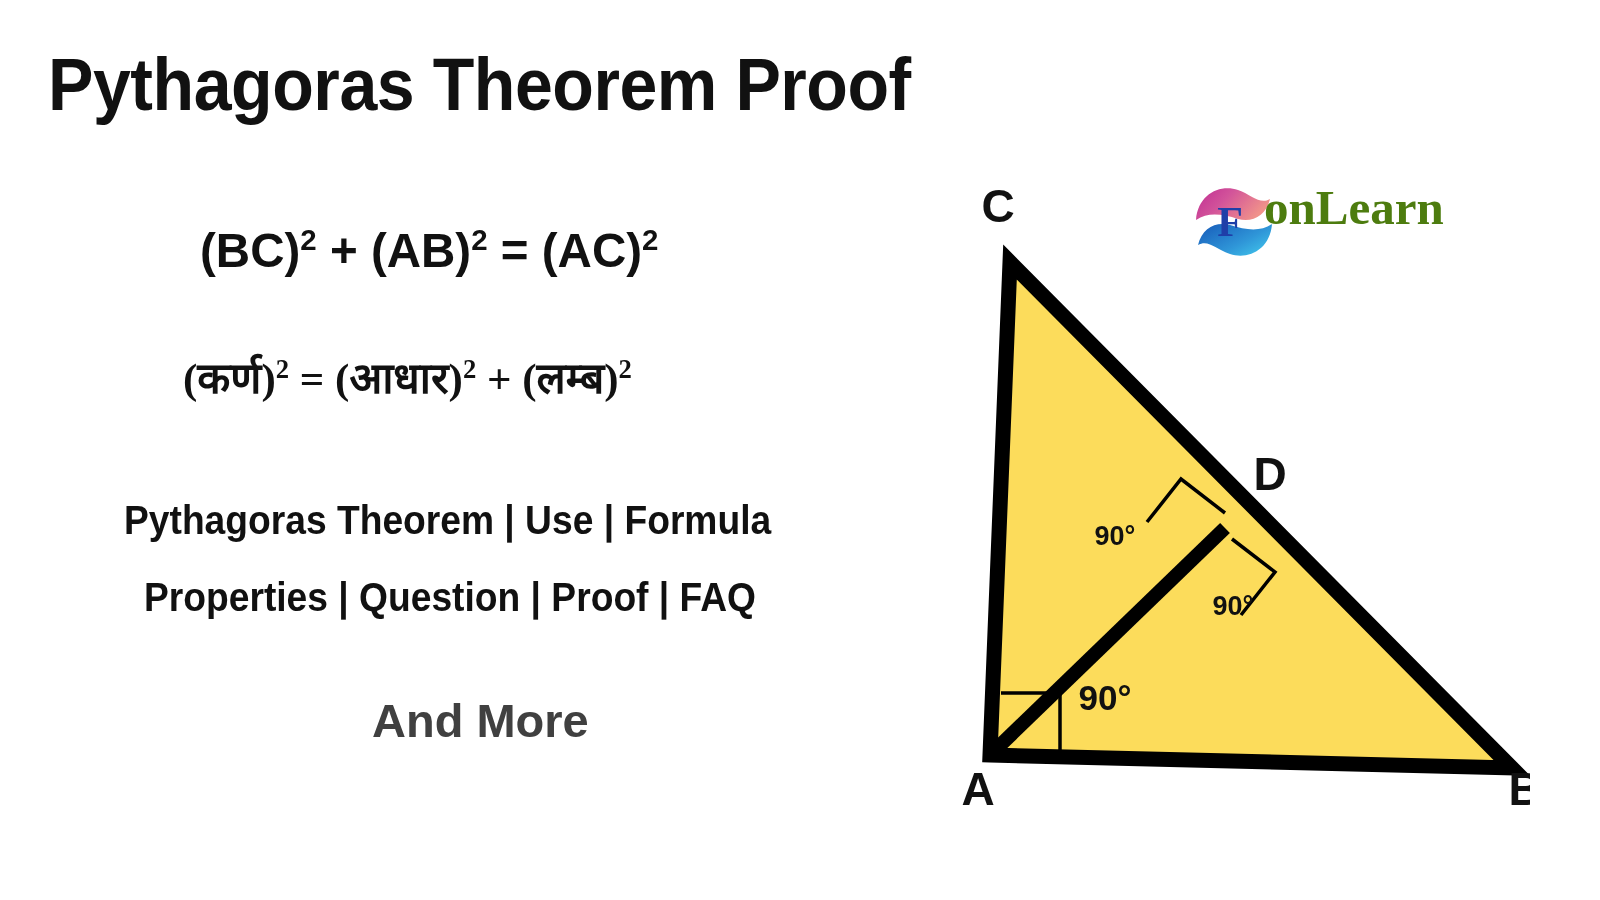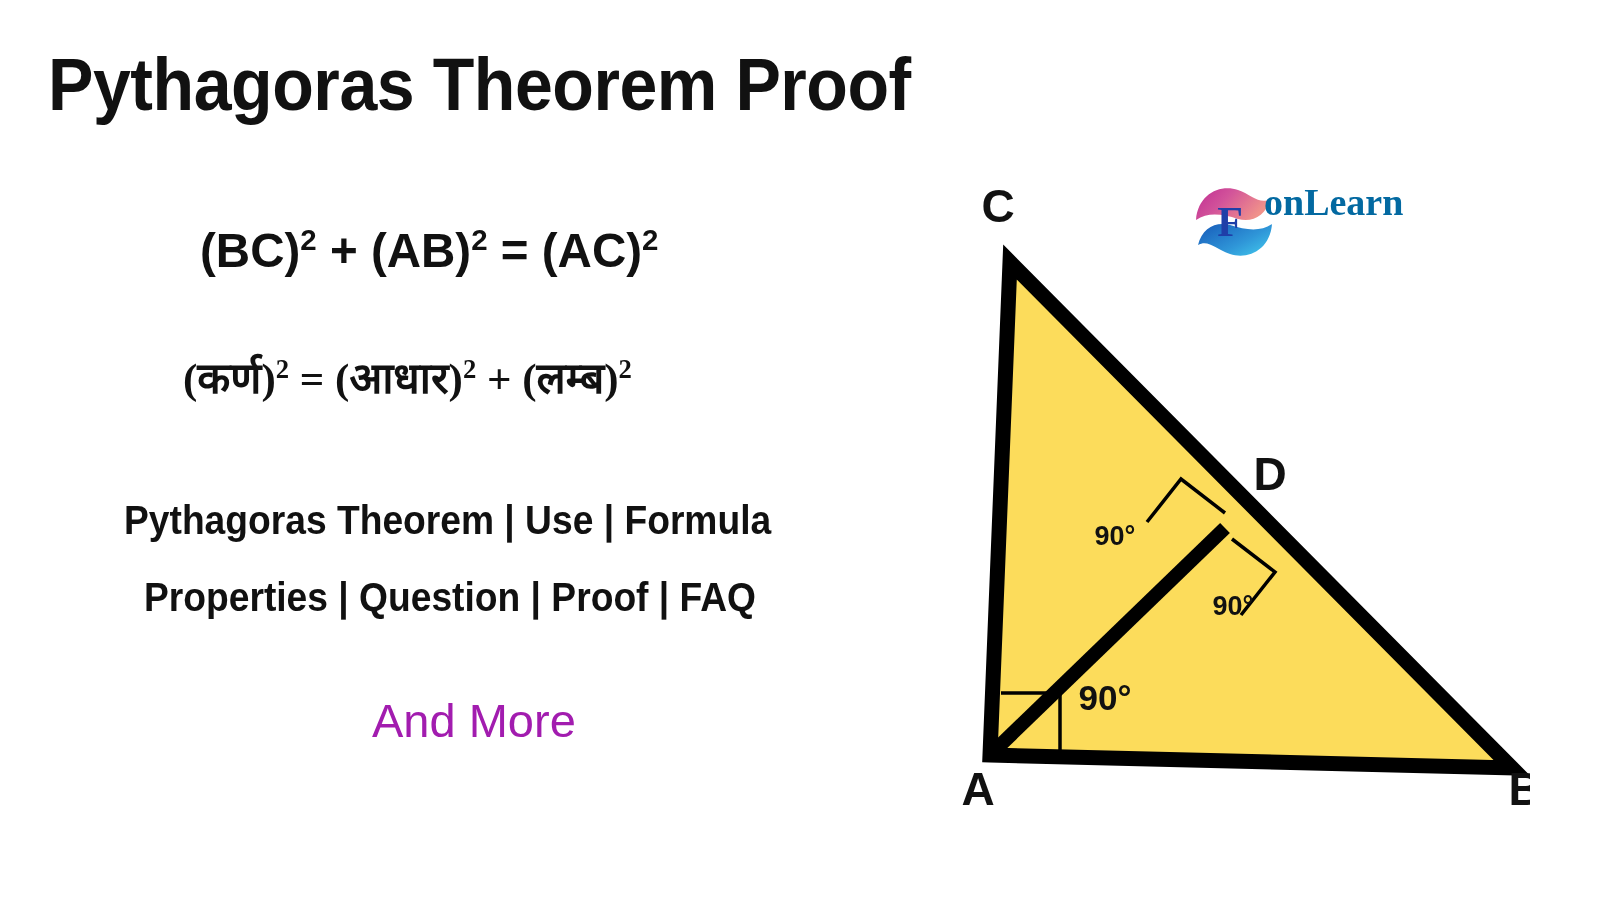--- a/index.html
+++ b/index.html
@@ -70,22 +70,22 @@
     transform-origin: left center;
   }
   #nav-line-1 { left: 124px; top: 498px; }
   #nav-line-2 { left: 144px; top: 575px; }
 
   .and-more {
     position: absolute;
     left: 372px;
     top: 693px;
     font-size: 47px;
-    font-weight: normal;
-    color: #a21caf;
+    font-weight: bold;
+    color: #404040;
     white-space: nowrap;
   }
 
   
   #diagram {
     position: absolute;
     left: 900px;
     top: 160px;
     width: 700px;
     height: 700px;
@@ -118,22 +118,22 @@
     font-weight: bold;
     line-height: 1.0;
     white-space: nowrap;
   }
   #logo-focus {
     font-size: 38px;
     color: #2731a0;
     letter-spacing: 0.5px;
   }
   #logo-onlearn {
-    font-size: 38px;
-    color: #0369a1;
+    font-size: 49px;
+    color: #4d7c0f;
     letter-spacing: 0px;
     margin-top: 1px;
     margin-left: -18px;
   }
 </style>
 </head>
 <body>
 
 <div id="page">
 

